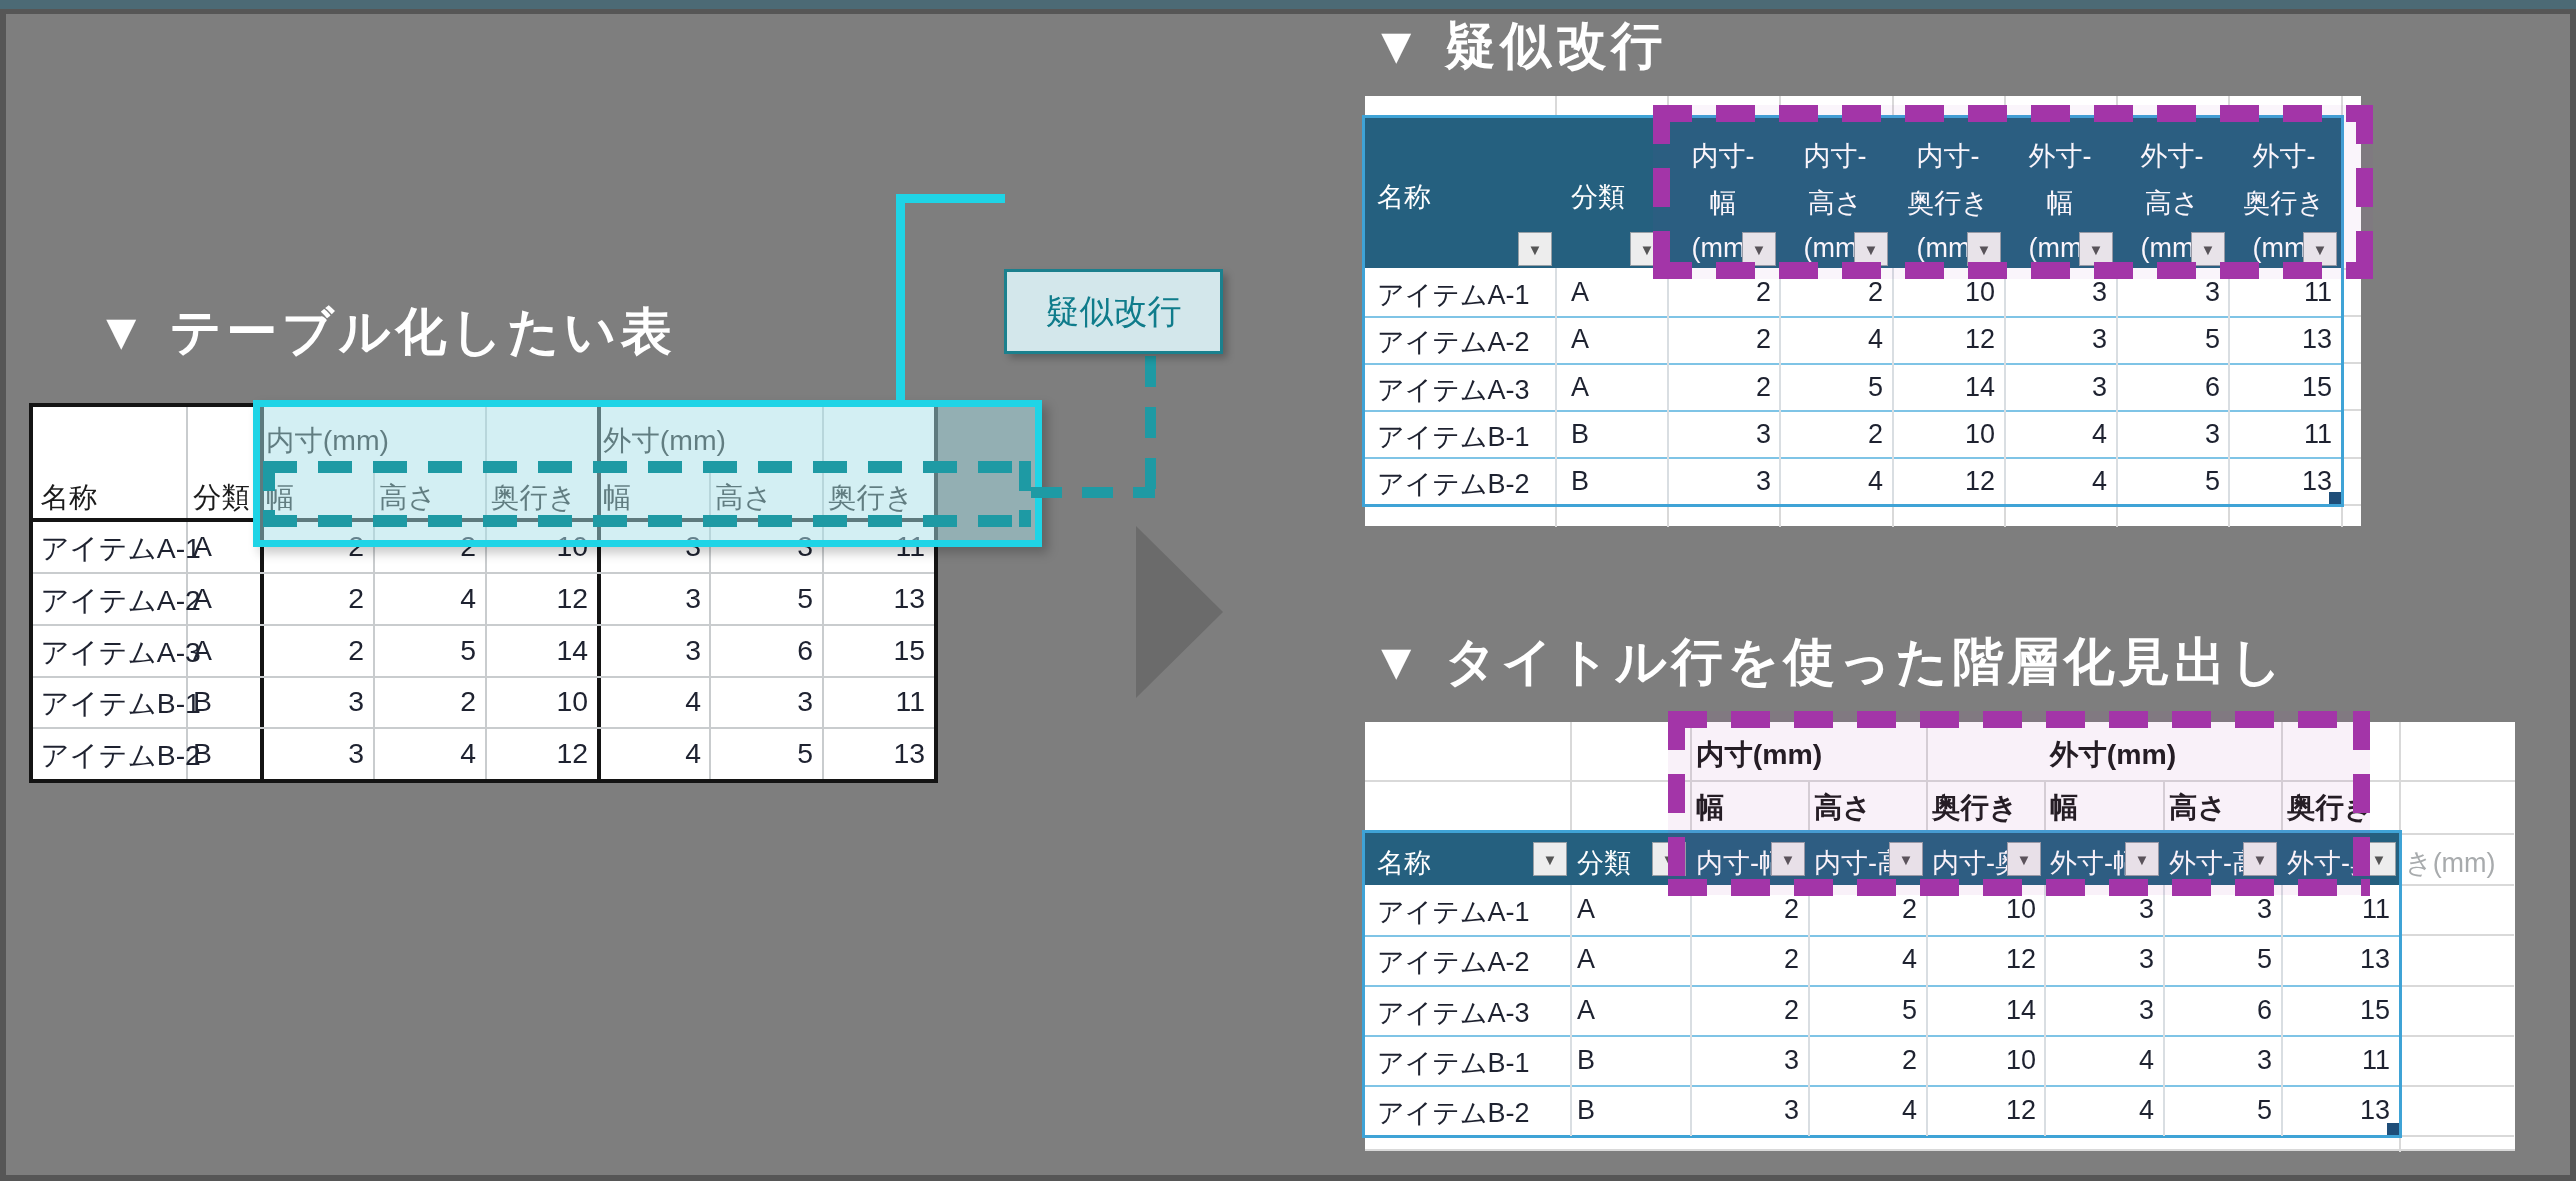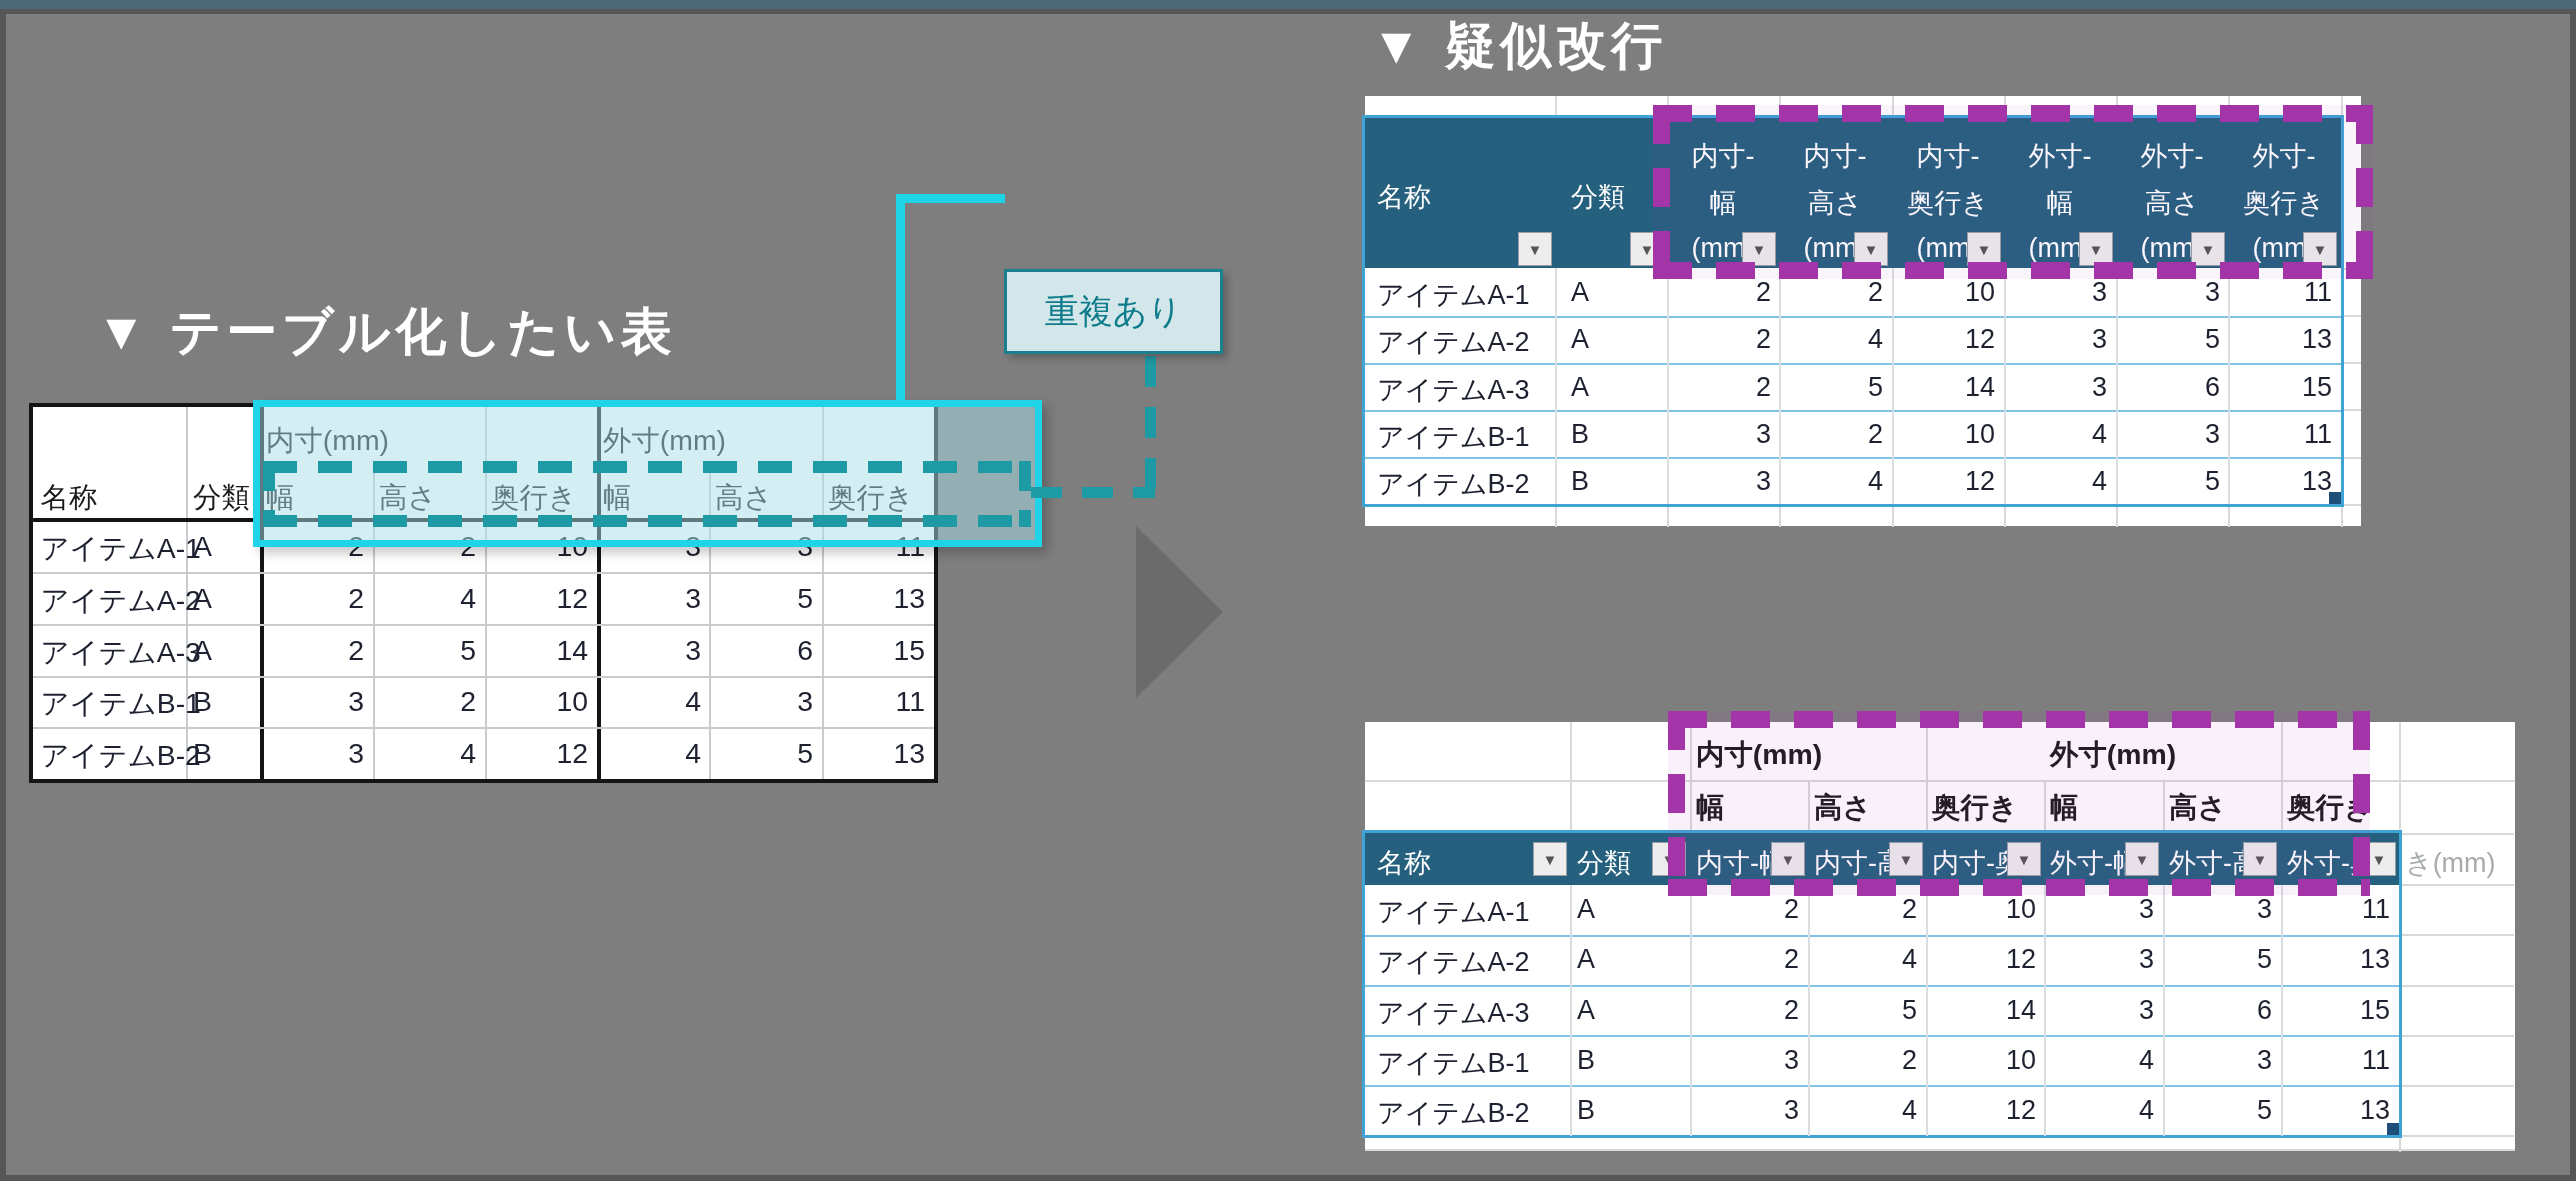--- a/index.html
+++ b/index.html
@@ -19,20 +19,21 @@
 <div id="stage">
 
   <div class="abs" style="left:0;top:0;width:2576px;height:9px;background:#4C6A75;"></div>
   <div class="abs" style="left:0;top:9px;width:2576px;height:5.2px;background:#565656;"></div>
   <div class="abs" style="left:0;top:9px;width:6px;height:1172px;background:#565656;"></div>
   <div class="abs" style="left:2570px;top:9px;width:6px;height:1172px;background:#565656;"></div>
   <div class="abs" style="left:0;top:1175px;width:2576px;height:6px;background:#565656;"></div>
 
   <div class="abs sec-title" style="left:1371px;top:12px;">▼ 疑似改行</div>
   <div class="abs sec-title" style="left:96px;top:298px;">▼ テーブル化したい表</div>
+  <div class="abs sec-title" style="left:1371px;top:628px;">▼ タイトル行を使った階層化見出し</div>
 
   <div class="abs" id="src-table" style="left:33px;top:407px;width:901px;height:372px;background:#FFFFFF;outline:4.5px solid #141414;">
       <div style="position: absolute; left: 227px; top: 0px; width: 3.7px; height: 372px; background: rgb(20, 20, 20);"></div>
       <div style="position: absolute; left: 564px; top: 0px; width: 3.7px; height: 372px; background: rgb(20, 20, 20);"></div>
       <div style="position: absolute; left: 153px; top: 0px; width: 1.5px; height: 372px; background: rgb(201, 204, 206);"></div>
       <div style="position: absolute; left: 452px; top: 0px; width: 1.5px; height: 372px; background: rgb(201, 204, 206);"></div>
       <div style="position: absolute; left: 789px; top: 0px; width: 1.5px; height: 372px; background: rgb(201, 204, 206);"></div>
       <div style="position: absolute; left: 340px; top: 57px; width: 1.5px; height: 315px; background: rgb(201, 204, 206);"></div>
       <div style="position: absolute; left: 676px; top: 57px; width: 1.5px; height: 315px; background: rgb(201, 204, 206);"></div>
       <div style="position: absolute; left: 0px; top: 111px; width: 901px; height: 3.7px; background: rgb(20, 20, 20);"></div>
@@ -103,21 +104,21 @@
     <div class="abs" style="left:756px;top:0;width:12px;height:66px;background:repeating-linear-gradient(180deg,#1E9AA4 0 30px,transparent 30px 49px);"></div>
   </div>
 
   <div class="abs noevt" style="left:896px;top:194px;width:109px;height:9px;background:#1FD4E6;"></div>
   <div class="abs noevt" style="left:896px;top:194px;width:9px;height:209px;background:#1FD4E6;"></div>
 
   <div class="abs noevt" style="left:1145px;top:356px;width:10.5px;height:136px;background:repeating-linear-gradient(180deg,#1E9AA4 0 31px,transparent 31px 51px);"></div>
   <div class="abs noevt" style="left:1031px;top:487px;width:124px;height:10.5px;background:repeating-linear-gradient(90deg,#1E9AA4 0 31px,transparent 31px 51px);"></div>
 
   <div class="abs callout" style="left:1004px;top:269px;width:219px;height:85px;">
-    <span>重複あり</span>
+    <span>疑似改行</span>
   </div>
 
   <div class="abs" style="left:1136px;top:526px;width:0;height:0;
               border-top:86px solid transparent;border-bottom:86px solid transparent;
               border-left:87px solid #6B6B6B;"></div>
 
   <div class="abs sheet" id="top-sheet" style="left:1365px;top:96px;width:996px;height:430px;">
       <div style="position: absolute; left: 190px; top: 0px; width: 1.5px; height: 22px; background: rgb(217, 217, 217);"></div>
       <div style="position: absolute; left: 190px; top: 411px; width: 1.5px; height: 19.5px; background: rgb(217, 217, 217);"></div>
       <div style="position: absolute; left: 302px; top: 0px; width: 1.5px; height: 22px; background: rgb(217, 217, 217);"></div>

